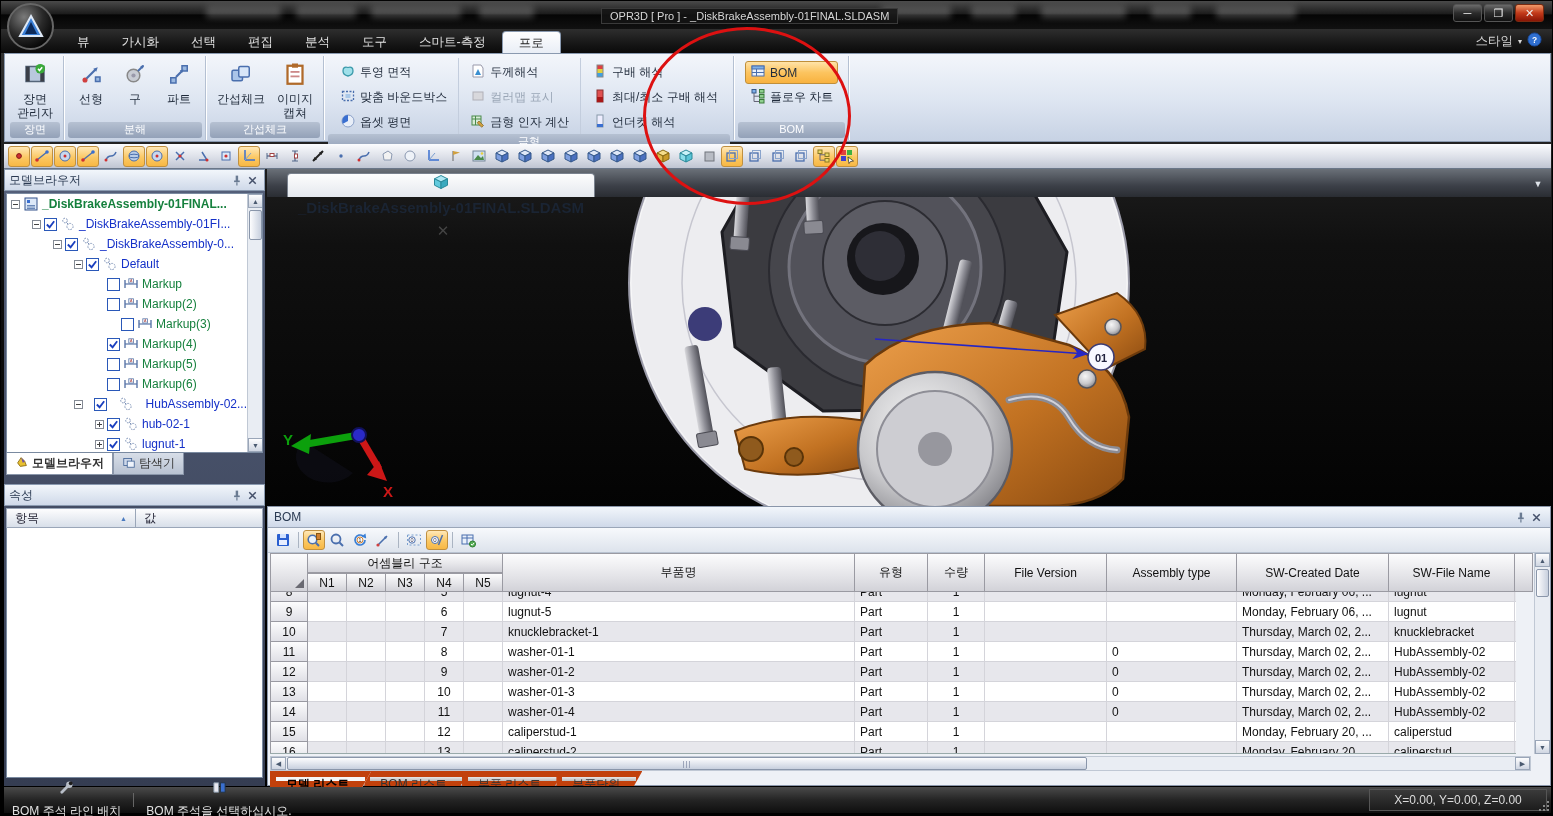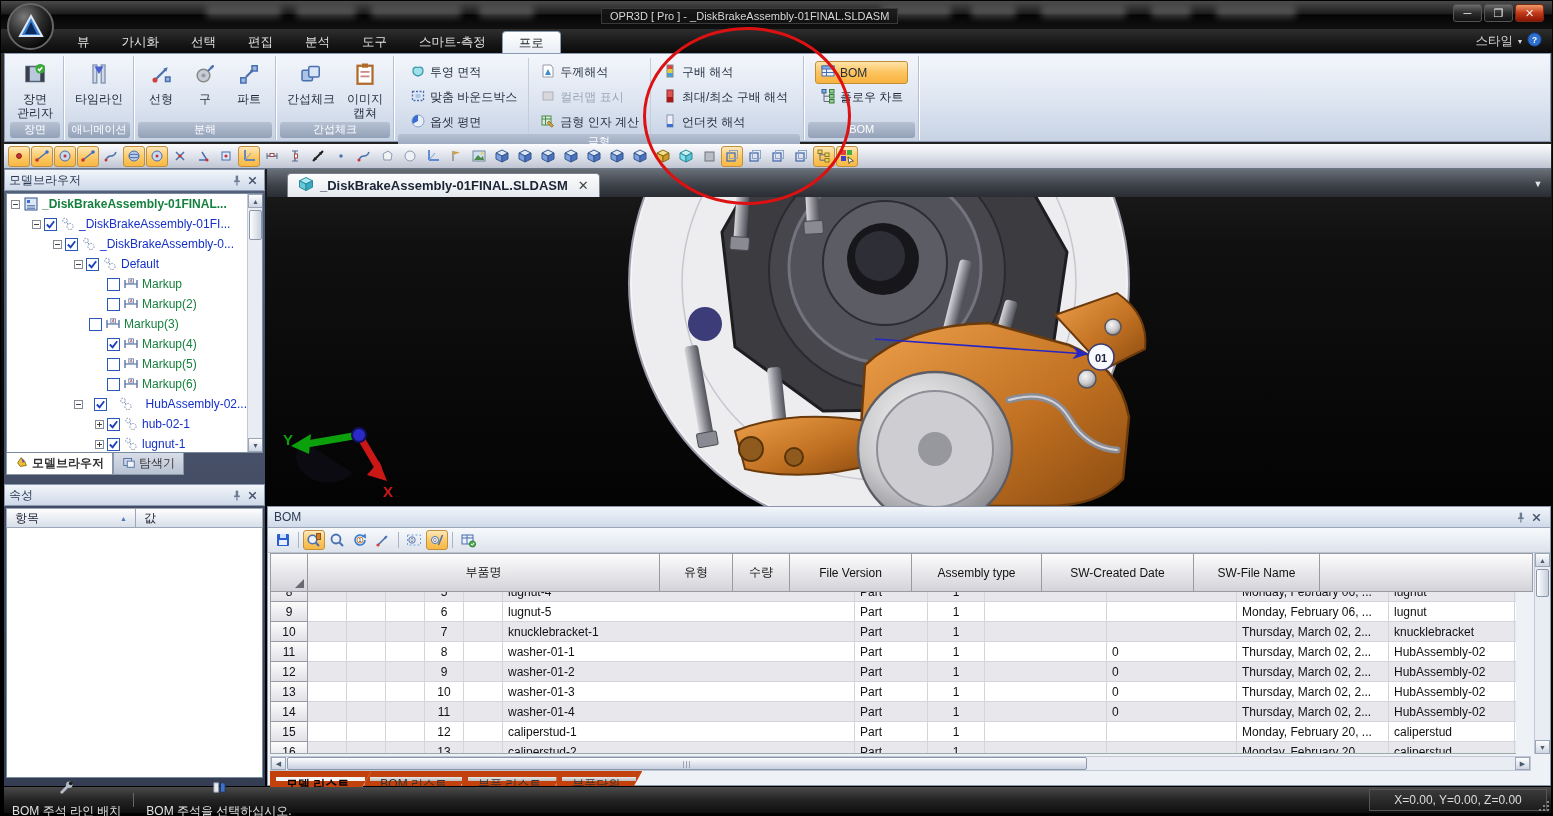--- a/index.html
+++ b/index.html
@@ -106,21 +106,21 @@
     display:flex; align-items:center; padding:0 8px; color:#223; }
   #prop-body { position:absolute; left:2px; top:44px; width:257px; height:250px; background:#fff;
     border:1px solid #7a8aa0; border-top:none; }
 
   
   #vp { position:absolute; left:266px; top:168px; width:1284px; height:337px; }
   #vp-tabbar { position:absolute; left:0; top:0; width:100%; height:28px;
     background:linear-gradient(180deg,#6a7078,#3c4048 60%,#2a2d33); display:flex; align-items:flex-end; }
   #vp-tab { margin-left:20px; height:24px; display:flex; align-items:center; gap:6px; padding:0 10px;
     background:linear-gradient(180deg,#fdfdfd,#e4e8ee); border:1px solid #7a828e; border-bottom:none;
-    border-radius:4px 4px 0 0; font-weight:bold; color:#1a2433; font-size:13px; }
+    border-radius:4px 4px 0 0; font-weight:bold; color:#1a2433; font-size:15px;flex-direction:column; }
   #vp-tab .x { color:#444; font-weight:normal; padding-left:4px; }
   #vp-dd { position:absolute; right:4px; top:6px; width:18px; height:18px; color:#dfe4ea;
     display:flex; align-items:center; justify-content:center; font-size:9px; }
   #vp3d { position:absolute; left:0; top:28px; width:1284px; height:309px; overflow:hidden;
     background:linear-gradient(180deg,#0c0c30 0%,#23235c 18%,#4b4b94 40%,#8c8cc2 63%,#c6c6e2 82%,#ecerf8 94%,#f0f0fa 100%); }
 
   
   #red-circle { position:absolute; left:642px; top:26px; width:208px; height:178px;
     border:3px solid #dd1111; border-radius:50%; z-index:90; pointer-events:none; }
 
@@ -262,35 +262,20 @@
               <div>관리자</div>
             </div>
           </div>
         </div>
         <div class="rgroup-label">장면</div>
       </div>
       <div class="rgroup">
         <div class="rgroup-body">
           <div class="gbtn">
             <span><svg viewBox="0 0 16 16" width="24" height="24" xmlns="http://www.w3.org/2000/svg">
-                <rect x="4" y="2" width="2.5" height="12" fill="#cfd8e8" stroke="#8a9ab5"></rect>
-                <rect x="9.5" y="2" width="2.5" height="12" fill="#cfd8e8" stroke="#8a9ab5"></rect>
-                <polygon points="8,8 11,3 5,3" fill="#4a5fd0"></polygon>
-              </svg></span>
-            <div class="glabel">
-              <div>타임라인</div>
-            </div>
-          </div>
-        </div>
-        <div class="rgroup-label">애니메이션</div>
-      </div>
-      <div class="rgroup">
-        <div class="rgroup-body">
-          <div class="gbtn">
-            <span><svg viewBox="0 0 16 16" width="24" height="24" xmlns="http://www.w3.org/2000/svg">
                 <circle cx="4" cy="12" r="1.7" fill="#d04040"></circle>
                 <line x1="5" y1="11" x2="11" y2="5" stroke="#4a6fae" stroke-width="1.4"></line>
                 <polygon points="12.5,3.5 9.5,4.5 11.5,6.5" fill="#4a6fae"></polygon>
                 <rect x="11" y="10" width="3" height="3" fill="#9ab8e0" stroke="#4a6fae"></rect>
               </svg></span>
             <div class="glabel">
               <div>선형</div>
             </div>
           </div>
           <div class="gbtn">
@@ -789,21 +774,21 @@
               <span class="tchk"></span>
               <span class="tico"><svg viewBox="0 0 16 16" width="16" height="16" xmlns="http://www.w3.org/2000/svg">
                   <line x1="2" y1="4" x2="2" y2="12" stroke="#5a76a8" stroke-width="1.4"></line>
                   <line x1="14" y1="4" x2="14" y2="12" stroke="#5a76a8" stroke-width="1.4"></line>
                   <line x1="2" y1="8" x2="14" y2="8" stroke="#5a76a8" stroke-width="1.2"></line>
                   <rect x="5.8" y="2.8" width="4.6" height="4.2" fill="#fff" stroke="#5a76a8" stroke-width="0.8"></rect>
                   <text x="8.1" y="6.3" font-size="3.6" text-anchor="middle" fill="#a03333">A</text>
                 </svg></span>
               <span class="tlabel">Markup(2)</span>
             </div>
-            <div class="trow" style="padding-left: 70px;">
+            <div class="trow" style="padding-left: 102px;">
               <span class="texp none"></span>
               <span class="tchk"></span>
               <span class="tico"><svg viewBox="0 0 16 16" width="16" height="16" xmlns="http://www.w3.org/2000/svg">
                   <line x1="2" y1="4" x2="2" y2="12" stroke="#5a76a8" stroke-width="1.4"></line>
                   <line x1="14" y1="4" x2="14" y2="12" stroke="#5a76a8" stroke-width="1.4"></line>
                   <line x1="2" y1="8" x2="14" y2="8" stroke="#5a76a8" stroke-width="1.2"></line>
                   <rect x="5.8" y="2.8" width="4.6" height="4.2" fill="#fff" stroke="#5a76a8" stroke-width="0.8"></rect>
                   <text x="8.1" y="6.3" font-size="3.6" text-anchor="middle" fill="#a03333">A</text>
                 </svg></span>
               <span class="tlabel">Markup(3)</span>
@@ -1129,20 +1114,30 @@
             <line x1="2" y1="6" x2="13" y2="6" stroke="#4a6fae"></line>
             <line x1="7" y1="3" x2="7" y2="12" stroke="#4a6fae"></line>
             <circle cx="12.5" cy="12" r="3" fill="#58b058" stroke="#2a7a2a"></circle>
             <path d="M11 12 l1.2 1.2 l2-2.4" stroke="#fff" fill="none"></path>
           </svg>
         </div>
       </div>
     <div id="bom-zone">
         <div class="hrow">
           <div class="hcell first c-no h2"></div>
+          <div id="asm-stack">
+            <div class="hcell top" style="width: 195px;">어셈블리 구조</div>
+            <div class="nrow">
+              <div class="hcell">N1</div>
+              <div class="hcell">N2</div>
+              <div class="hcell">N3</div>
+              <div class="hcell">N4</div>
+              <div class="hcell">N5</div>
+            </div>
+          </div>
           <div class="hcell h2 c-name">부품명</div>
           <div class="hcell h2 c-type">유형</div>
           <div class="hcell h2 c-qty">수량</div>
           <div class="hcell h2 c-fv">File Version</div>
           <div class="hcell h2 c-at">Assembly type</div>
           <div class="hcell h2 c-cd">SW-Created Date</div>
           <div class="hcell h2 c-fn">SW-File Name</div>
           <div class="hcell h2 c-x"></div>
         </div>
         <div id="rows-clip">

